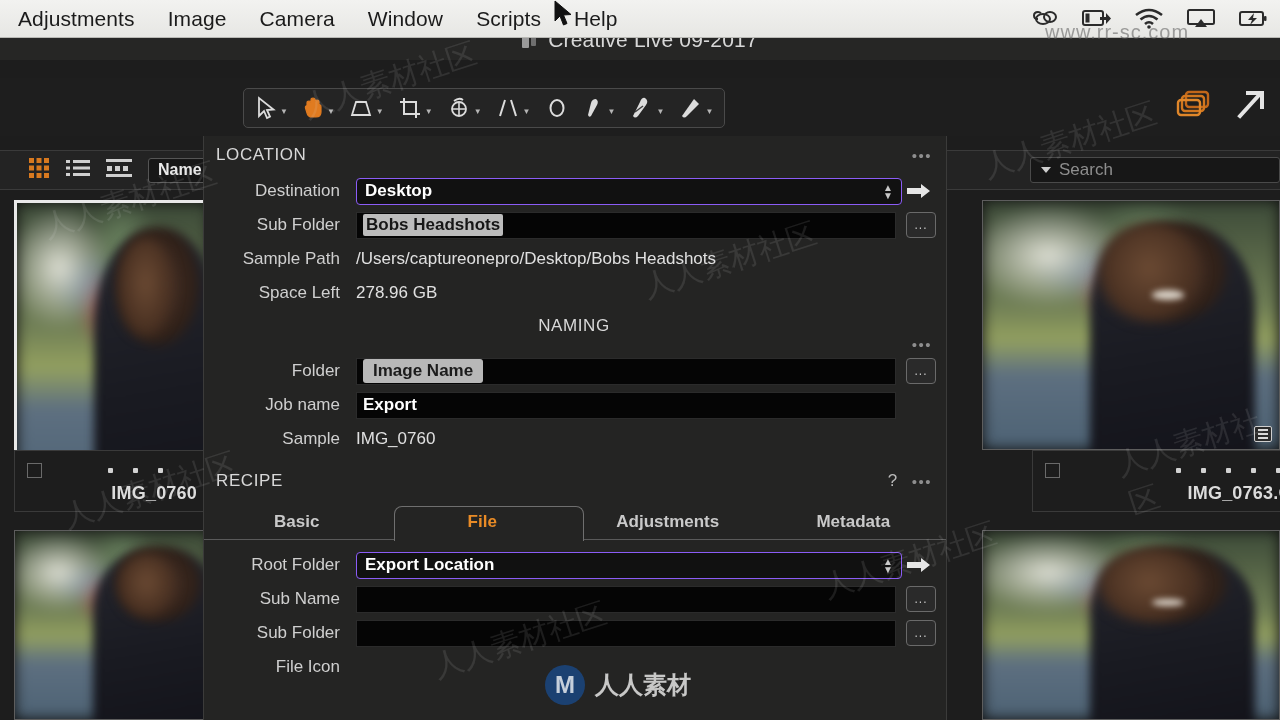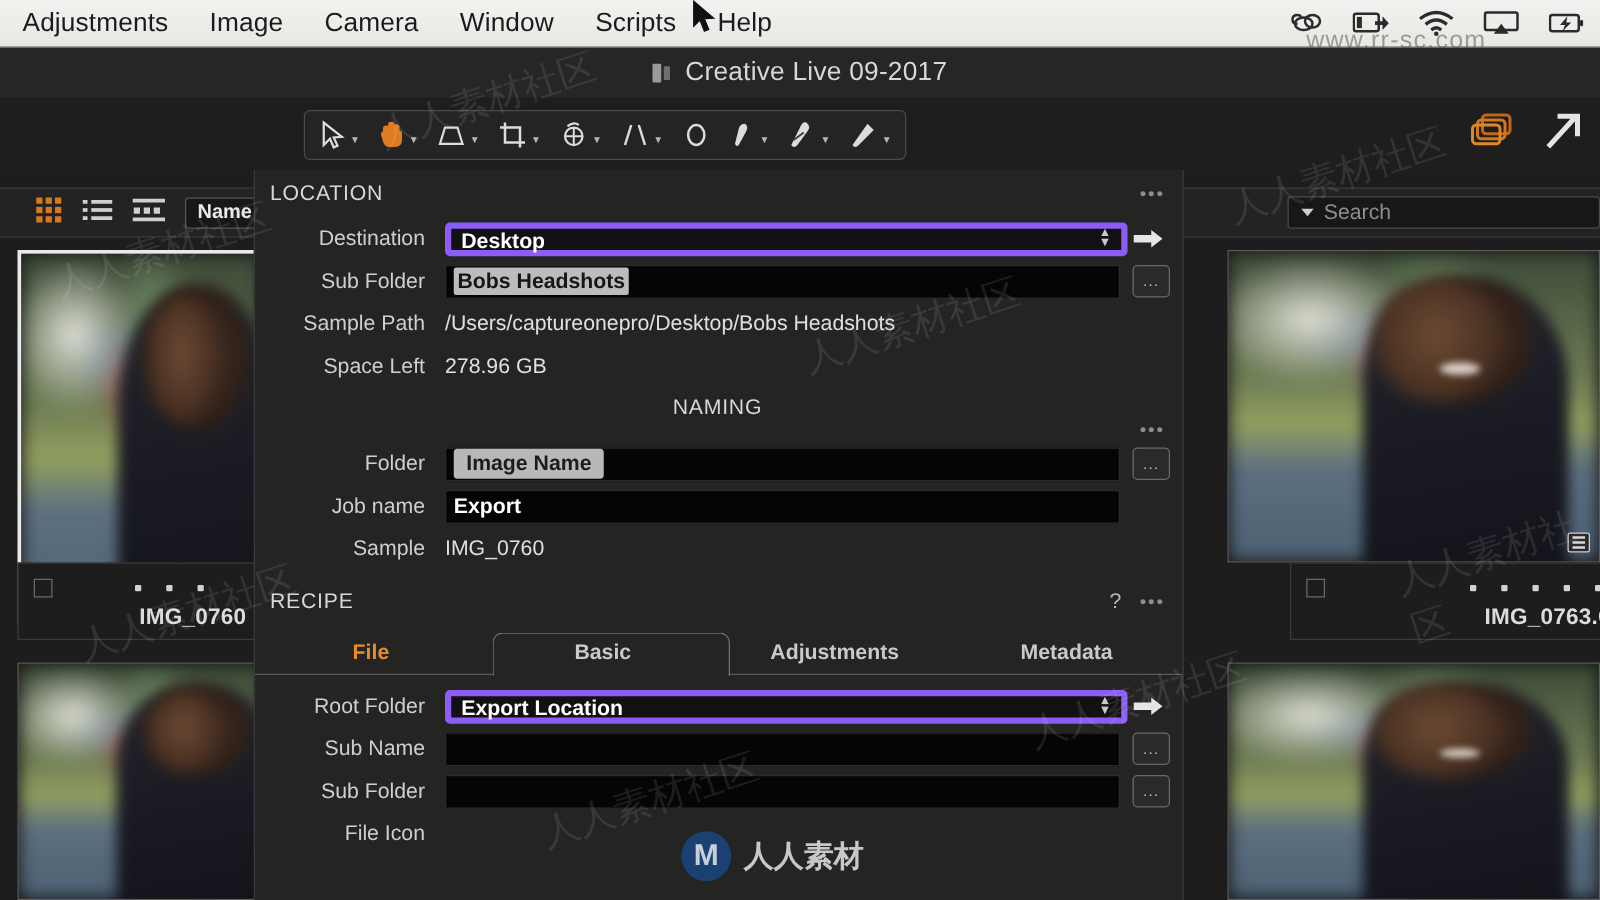--- a/index.html
+++ b/index.html
@@ -26,21 +26,21 @@
     letter-spacing: .1px; white-space: nowrap;
   }
   .menu-right { position: absolute; right: 6px; top: 0; height: 38px; display: flex; align-items: center; gap: 22px; padding-right: 6px; }
   .sysicon { width: 30px; height: 24px; display: flex; align-items: center; justify-content: center; color: #2a2a2a; }
 
   
   .app-bg { position: absolute; left: 0; top: 38px; width: 1280px; height: 682px; background: #1d1d1d; }
 
   
   .win-title {
-    position: absolute; left: 0; top: 38px; width: 1280px; height: 40px;
+    position: absolute; left: 0; top: 20px; width: 1280px; height: 40px;
     display: flex; align-items: center; justify-content: center; gap: 9px;
     color: #d8d8d8; font-size: 21px; letter-spacing: .2px;
     background: #262625;
     z-index: 10;
   }
   .win-title .doc-ico { width: 17px; height: 17px; position: relative; display:inline-block; }
   .win-title .doc-ico::before {
     content:""; position:absolute; left:0; top:1px; width:7px; height:15px;
     background:#9a9a9a; border-radius:1px;
   }
@@ -163,22 +163,22 @@
   }
   .sec-head .sp { margin-left:auto; display:flex; align-items:center; gap:14px; }
   .dots3 { color:#8e8e8e; letter-spacing: 1.5px; font-size: 15px; }
   .qmark { color:#b9b9b9; font-size: 17px; }
 
   .row { display: flex; align-items: center; height: 34px; padding: 0 10px 0 0; }
   .row .lbl { width: 152px; text-align: right; padding-right: 16px; color: #cfcfcf; font-size: 17px; flex: none; }
   .row .val { color: #e0e0e0; font-size: 17px; }
 
   .select {
-    flex: 1; height: 27px; background: #111; border: 5px solid #8b5cf6; border-radius: 4px;
-    display: flex; padding: 0 8px; color: #ffffff;
+    flex: 1; height: 27px; background: #111; border: 1px solid #8b5cf6; border-radius: 4px;
+    display: flex; align-items: center; padding: 0 8px; color: #ffffff;
     font-weight: bold; font-size: 17px; position: relative;
   }
   .stepper { margin-left: auto; display:flex; flex-direction:column; align-items:center; gap:1px; color:#c9c9c9; line-height:7px; font-size:10px; }
   .go-arrow { width: 34px; flex: none; display:flex; align-items:center; justify-content:center; }
   .input {
     flex: 1; height: 27px; background: #050505; border: 1px solid #2b2b2b;
     display: flex; align-items: center; padding: 0 6px; color: #ffffff; font-weight: bold; font-size: 17px;
   }
   .token {
     background: #b8b8b8; color: #1c1c1c; font-weight: bold; font-size: 17px;
@@ -517,22 +517,22 @@
       <span class="sp">
         <span class="qmark">?</span>
         <span class="dots3">•••</span>
       </span>
     </div>
 
     <div class="tabs">
       <div class="tabs-line"></div>
       <div class="tab-shape"></div>
       <div class="tabrow">
+        <div class="tab">Basic</div>
         <div class="tab active">File</div>
-        <div class="tab">Basic</div>
         <div class="tab">Adjustments</div>
         <div class="tab">Metadata</div>
       </div>
     </div>
 
     <div class="row" style="margin-top:8px;">
       <span class="lbl">Root Folder</span>
       <span class="select">
         <span>Export Location</span>
         <span class="stepper">

